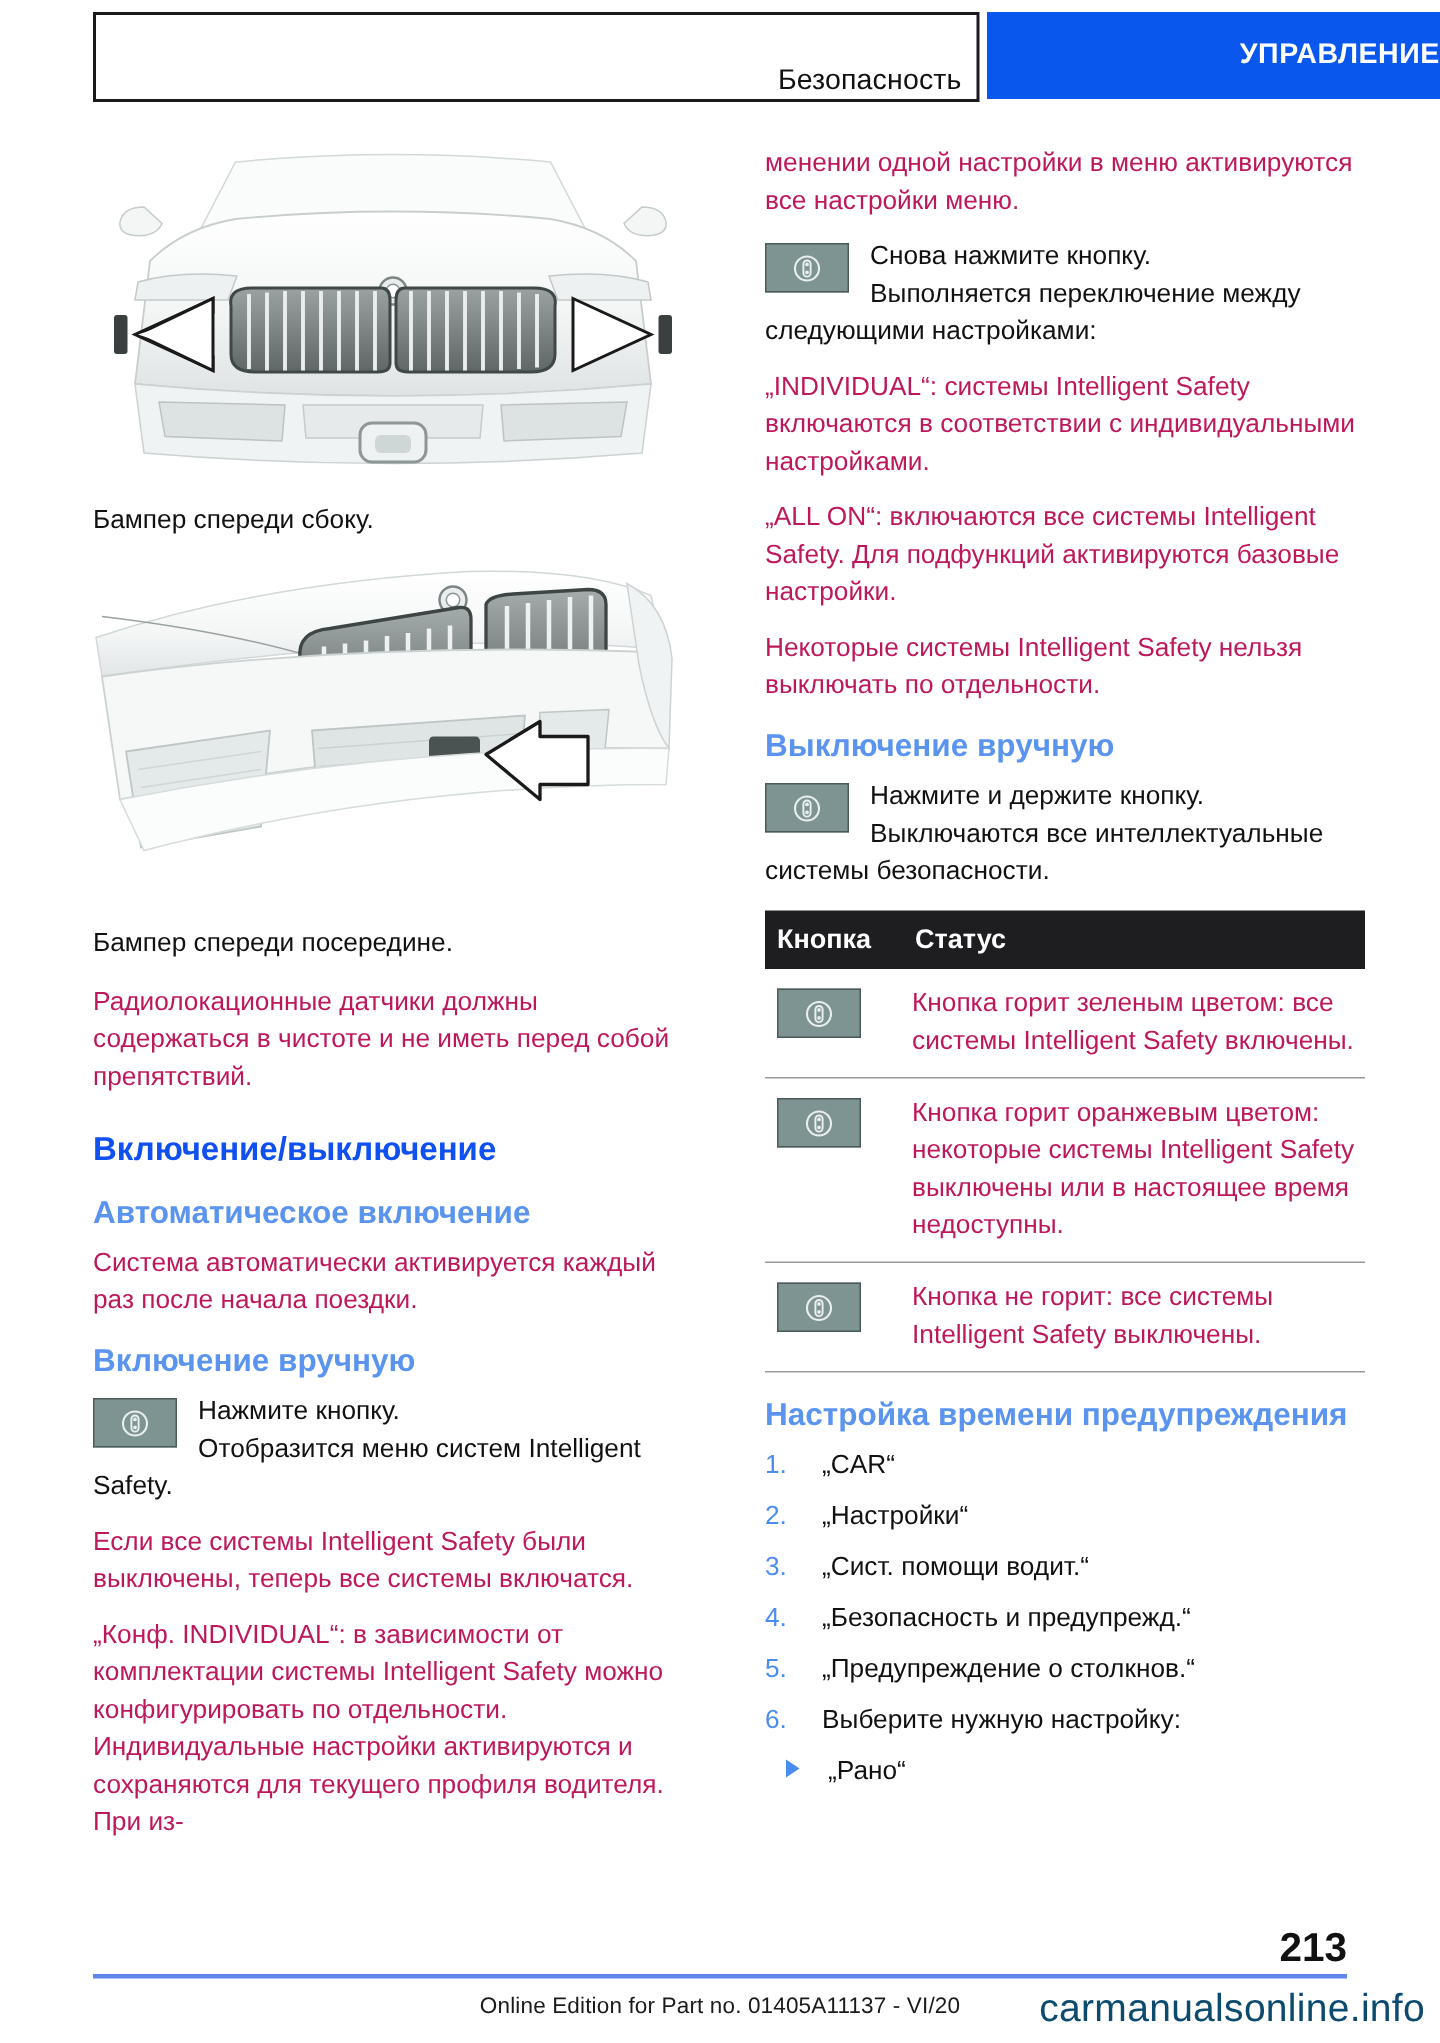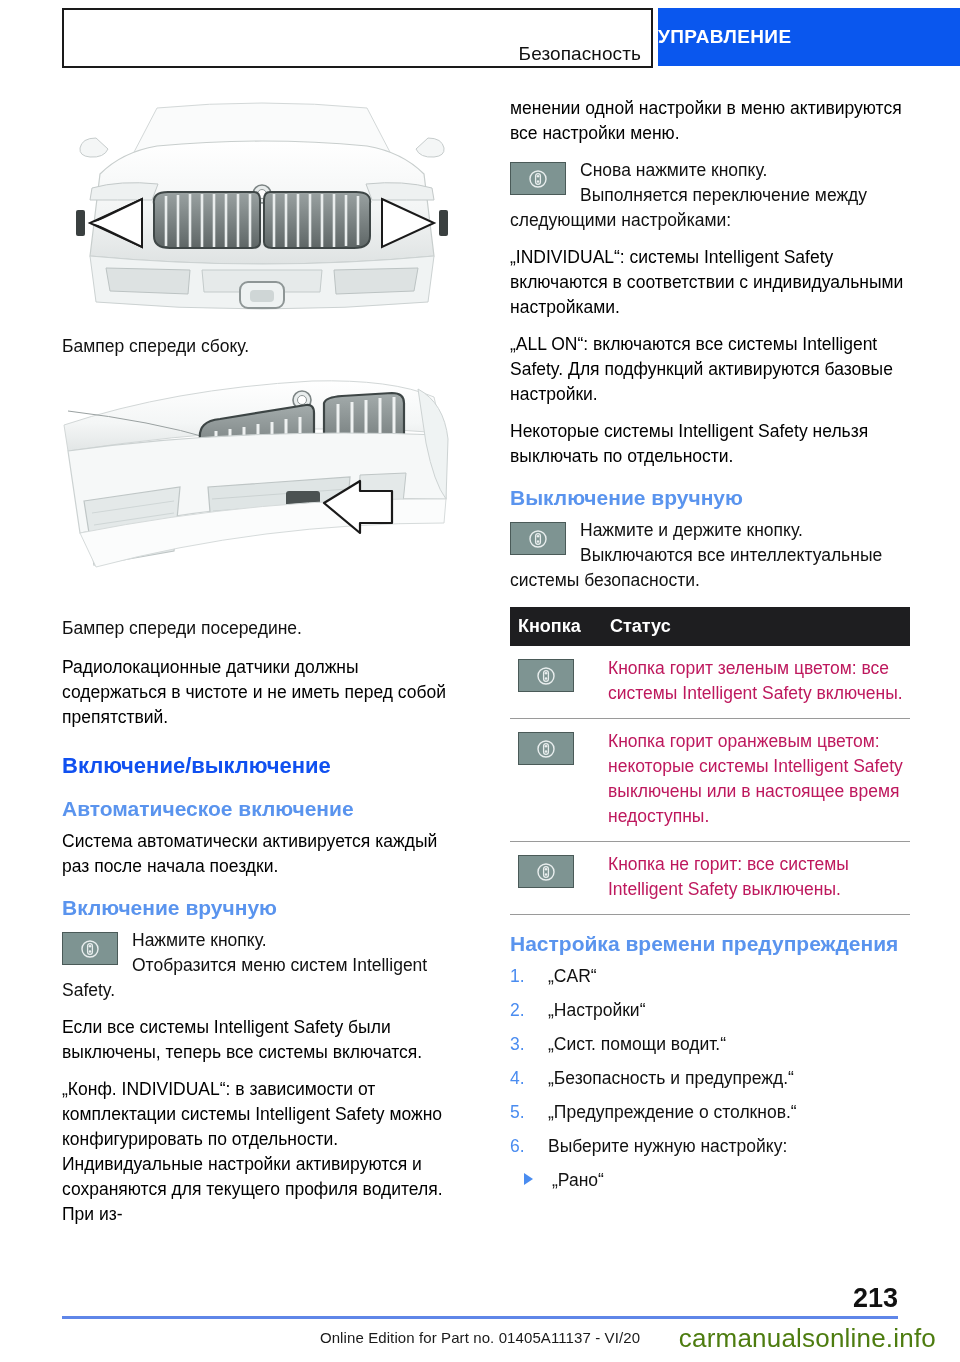--- a/index.html
+++ b/index.html
@@ -18,33 +18,33 @@
     position: absolute; left: 62px; top: 0; width: 591px; height: 60px;
     border: 2px solid #1a1a1a; background: #ffffff;
     display: flex; align-items: flex-end; justify-content: flex-end;
   }
   .header-chapter span {
     font-size: 19px; color: #111; padding: 0 10px 1px 0; letter-spacing: .1px;
   }
   .header-section {
     position: absolute; left: 658px; top: 0; width: 302px; height: 58px;
     background: #0a57ee;
-    display: flex; align-items: center; justify-content: flex-start;
+    display: flex; align-items: center; justify-content: flex-end;
   }
   .header-section span {
     font-size: 19px; font-weight: bold; color: #ffffff; letter-spacing: .4px;
   }
 
   
   .col { position: absolute; top: 96px; width: 400px; }
   .col-left  { left: 62px; }
   .col-right { left: 510px; }
 
   p.body {
-    font-size: 17.5px; line-height: 25px; margin-bottom: 12px; color: #000000;
+    font-size: 17.5px; line-height: 25px; margin-bottom: 12px; color: #be185d;
     text-align: left;
   }
   p.caption {
     font-size: 17.5px; line-height: 25px; margin: 8px 0 14px 0; color: #111;
   }
   h2.h-blue {
     font-size: 22px; font-weight: bold; color: #1050f0;
     margin: 22px 0 14px 0; line-height: 28px;
   }
   h3.h-blue-light {
@@ -120,22 +120,22 @@
   }
   .page-number {
     position: absolute; right: 62px; bottom: 48px;
     font-size: 27px; font-weight: bold; color: #111;
   }
   .footer-text {
     position: absolute; left: 0; bottom: 16px; width: 960px; text-align: center;
     font-size: 15px; color: #1a1a1a; letter-spacing: .1px;
   }
   .watermark {
-    position: absolute; right: 24px; bottom: 8px;
-    font-size: 26px; color: #4d7c0f; letter-spacing: .2px; margin-top: 44px;
+    position: absolute; right: 10px; bottom: 8px;
+    font-size: 26px; color: #0c4a6e; letter-spacing: .2px; margin-top: 44px;
   }
 </style>
 </head>
 <body>
 
 <div class="page">
 
   <div class="header">
     <div class="header-chapter">
       <span>Безопасность</span>

